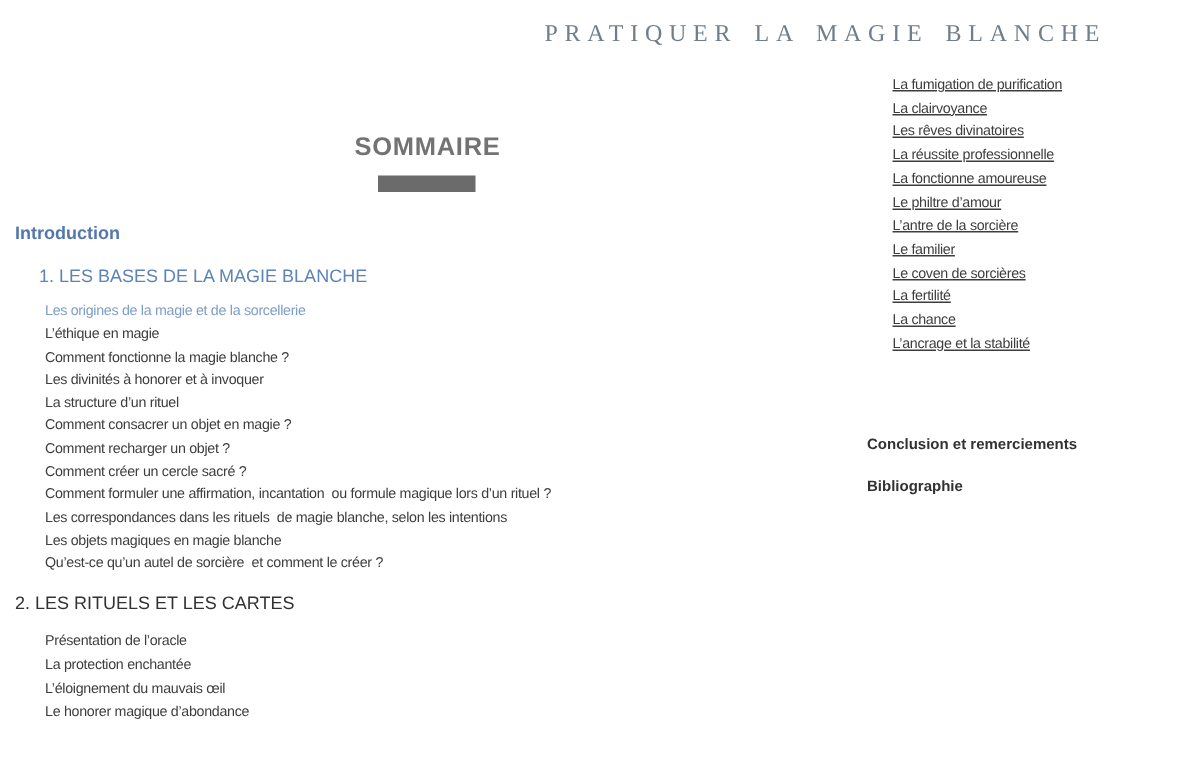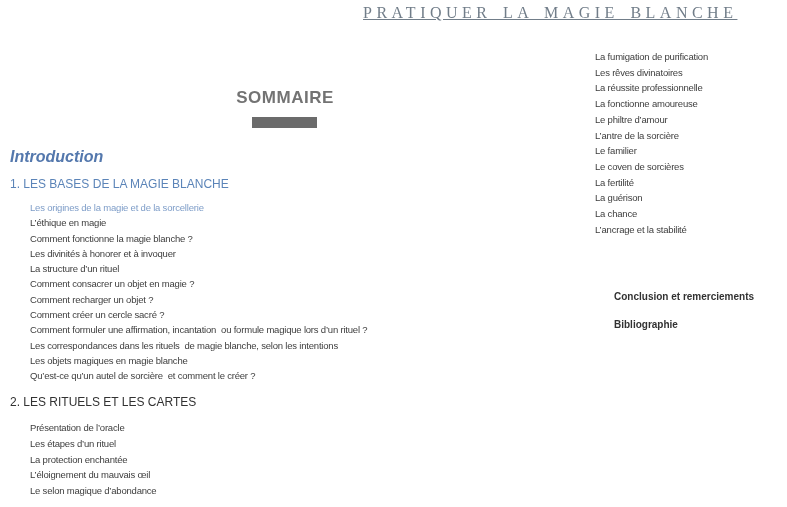--- a/index.html
+++ b/index.html
@@ -10,28 +10,27 @@
     background: #ffffff;
     overflow: hidden;
     font-family: "Liberation Sans", sans-serif;
     color: var(--c-item, #3d3d3d);
   }
 
   
   #book-title {
     position: absolute;
     left: 363px;
-    top: 4px;
+    top: 14px;
     font-family: "Liberation Serif", serif;
     font-size: 16px;
     letter-spacing: 4.5px;
     word-spacing: 3px;
     color: var(--c-header, #717d89);
     white-space: nowrap;
-    text-decoration: underline;
   }
 
   
   #summary-title {
     position: absolute;
     left: 204px;
     top: 88px;
     width: 162px;
     text-align: center;
     font-size: 17px;
@@ -47,56 +46,54 @@
     height: 11px;
     background: var(--c-bar, #6b6b6b);
   }
 
   .toc-entry { white-space: pre; }
 
   #intro-entry {
     position: absolute;
     left: 10px;
     top: 148px;
-    font-size: 16px;
+    font-size: 12px;
     font-weight: bold;
     color: var(--c-intro, #5478ad);
-    font-style: italic;
   }
 
   .section-heading {
     position: absolute;
     left: 10px;
     font-size: 12px;
     white-space: pre;
   }
-  #sec1-heading { top: 177px; color: var(--c-sec1, #5b84b8); }
+  #sec1-heading { top: 177px; color: var(--c-sec1, #5b84b8); margin-left: 16px; }
   #sec2-heading { top: 395px; color: var(--c-sec2, #323232); }
 
   ul.toc-list {
     position: absolute;
     margin: 0;
     padding: 0;
     list-style: none;
     font-size: 9.5px;
     letter-spacing: -0.2px;
     color: var(--c-item, #3d3d3d);
   }
   #sec1-items { left: 30px; top: 200px; line-height: 15.3px; }
   #sec2-items { left: 30px; top: 420px; line-height: 15.8px; }
-  #right-items { left: 595px; top: 49px;  line-height: 15.7px; }
+  #right-items { left: 595px; top: 49px;  line-height: 15.7px; text-decoration: underline; }
 
   .bold-entry {
     position: absolute;
     left: 578px;
     font-size: 10px;
     font-weight: bold;
     color: var(--c-sec2, #323232);
     white-space: pre;
-    margin-left: 36px;
   }
   #conclusion-entry { top: 291px; }
   #biblio-entry     { top: 319px; }
 </style>
 </head>
 <body>
 
 <div id="page">
 
   <div id="book-title">PRATIQUER LA MAGIE BLANCHE</div>
@@ -121,37 +118,36 @@
       <li class="toc-entry">Comment formuler une affirmation, incantation  ou formule magique lors d’un rituel ?</li>
       <li class="toc-entry">Les correspondances dans les rituels  de magie blanche, selon les intentions</li>
       <li class="toc-entry">Les objets magiques en magie blanche</li>
       <li class="toc-entry">Qu’est-ce qu’un autel de sorcière  et comment le créer ?</li>
     </ul>
 
   <div id="sec2-heading" class="section-heading">2. LES RITUELS ET LES CARTES</div>
 
   <ul id="sec2-items" class="toc-list">
       <li class="toc-entry">Présentation de l’oracle</li>
-      <li class="toc-entry">Les étapes d’un rituel</li>
       <li class="toc-entry">La protection enchantée</li>
       <li class="toc-entry">L’éloignement du mauvais œil</li>
-      <li class="toc-entry">Le selon magique d’abondance</li>
+      <li class="toc-entry">Le honorer magique d’abondance</li>
     </ul>
 
   <ul id="right-items" class="toc-list">
       <li class="toc-entry">La fumigation de purification</li>
+      <li class="toc-entry">La clairvoyance</li>
       <li class="toc-entry">Les rêves divinatoires</li>
       <li class="toc-entry">La réussite professionnelle</li>
       <li class="toc-entry">La fonctionne amoureuse</li>
       <li class="toc-entry">Le philtre d’amour</li>
       <li class="toc-entry">L’antre de la sorcière</li>
       <li class="toc-entry">Le familier</li>
       <li class="toc-entry">Le coven de sorcières</li>
       <li class="toc-entry">La fertilité</li>
-      <li class="toc-entry">La guérison</li>
       <li class="toc-entry">La chance</li>
       <li class="toc-entry">L’ancrage et la stabilité</li>
     </ul>
 
   <div id="conclusion-entry" class="bold-entry">Conclusion et remerciements</div>
 
   <div id="biblio-entry" class="bold-entry">Bibliographie</div>
 
 </div>
 

